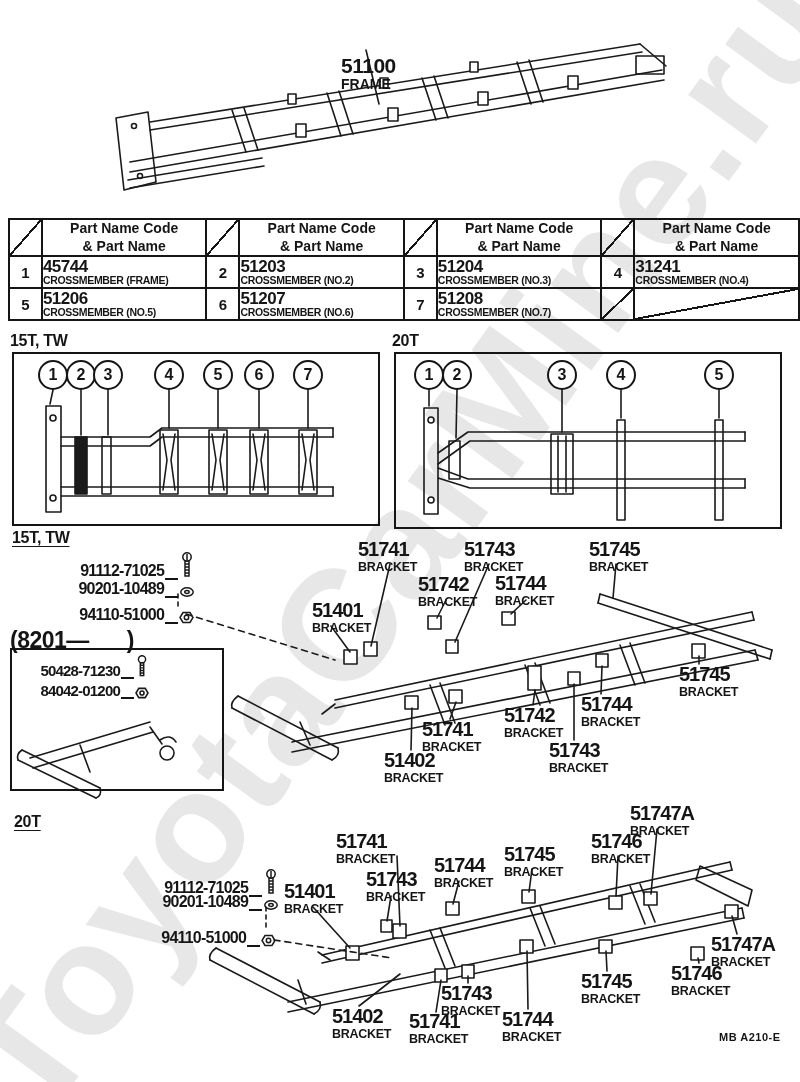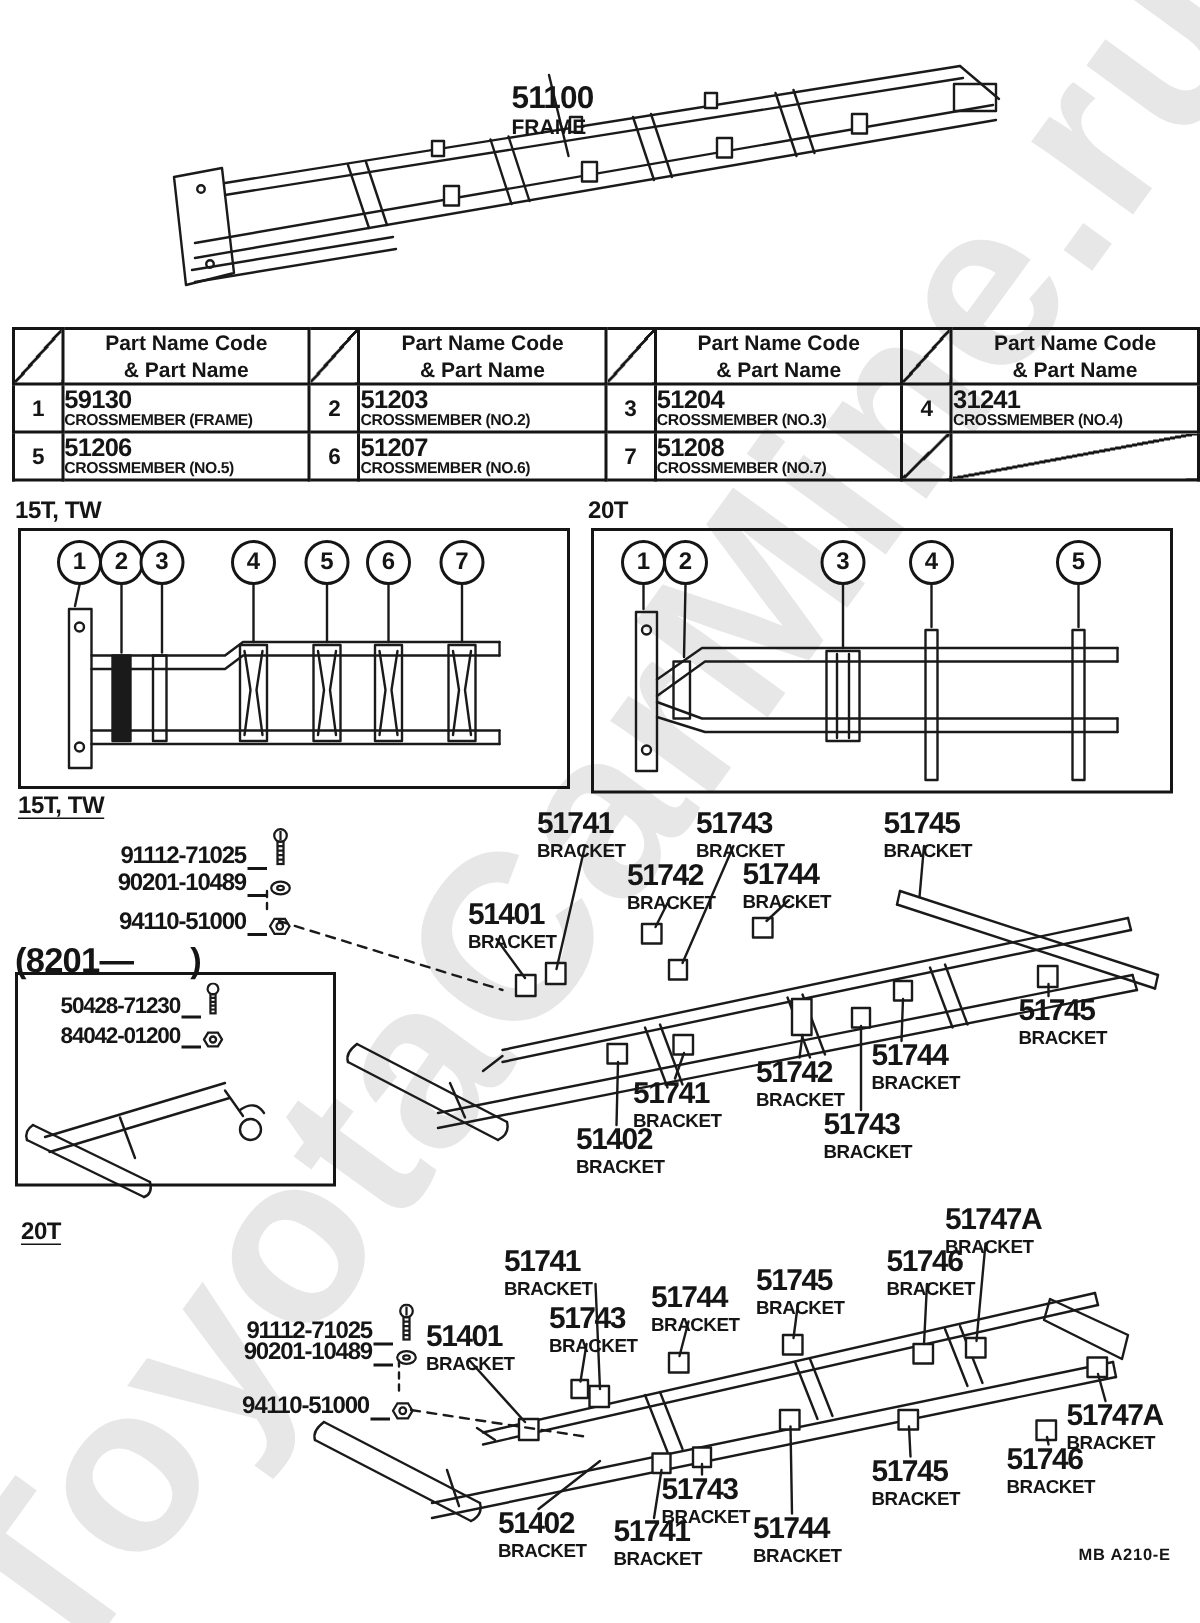--- a/index.html
+++ b/index.html
@@ -297,21 +297,21 @@
       </td>
       <td class="numcell diag"></td>
       <td class="namecell">
         <div class="hdrtxt"><span>Part Name Code</span><br>
         <span>&amp; Part Name</span></div>
       </td>
     </tr>
     <tr class="datarow">
       <td class="numcell">1</td>
       <td class="namecell">
-        <div class="p-code">59130</div>
+        <div class="p-code">45744</div>
         <div class="p-name">CROSSMEMBER (FRAME)</div>
       </td>
       <td class="numcell">2</td>
       <td class="namecell">
         <div class="p-code">51203</div>
         <div class="p-name">CROSSMEMBER (NO.2)</div>
       </td>
       <td class="numcell">3</td>
       <td class="namecell">
         <div class="p-code">51204</div>

